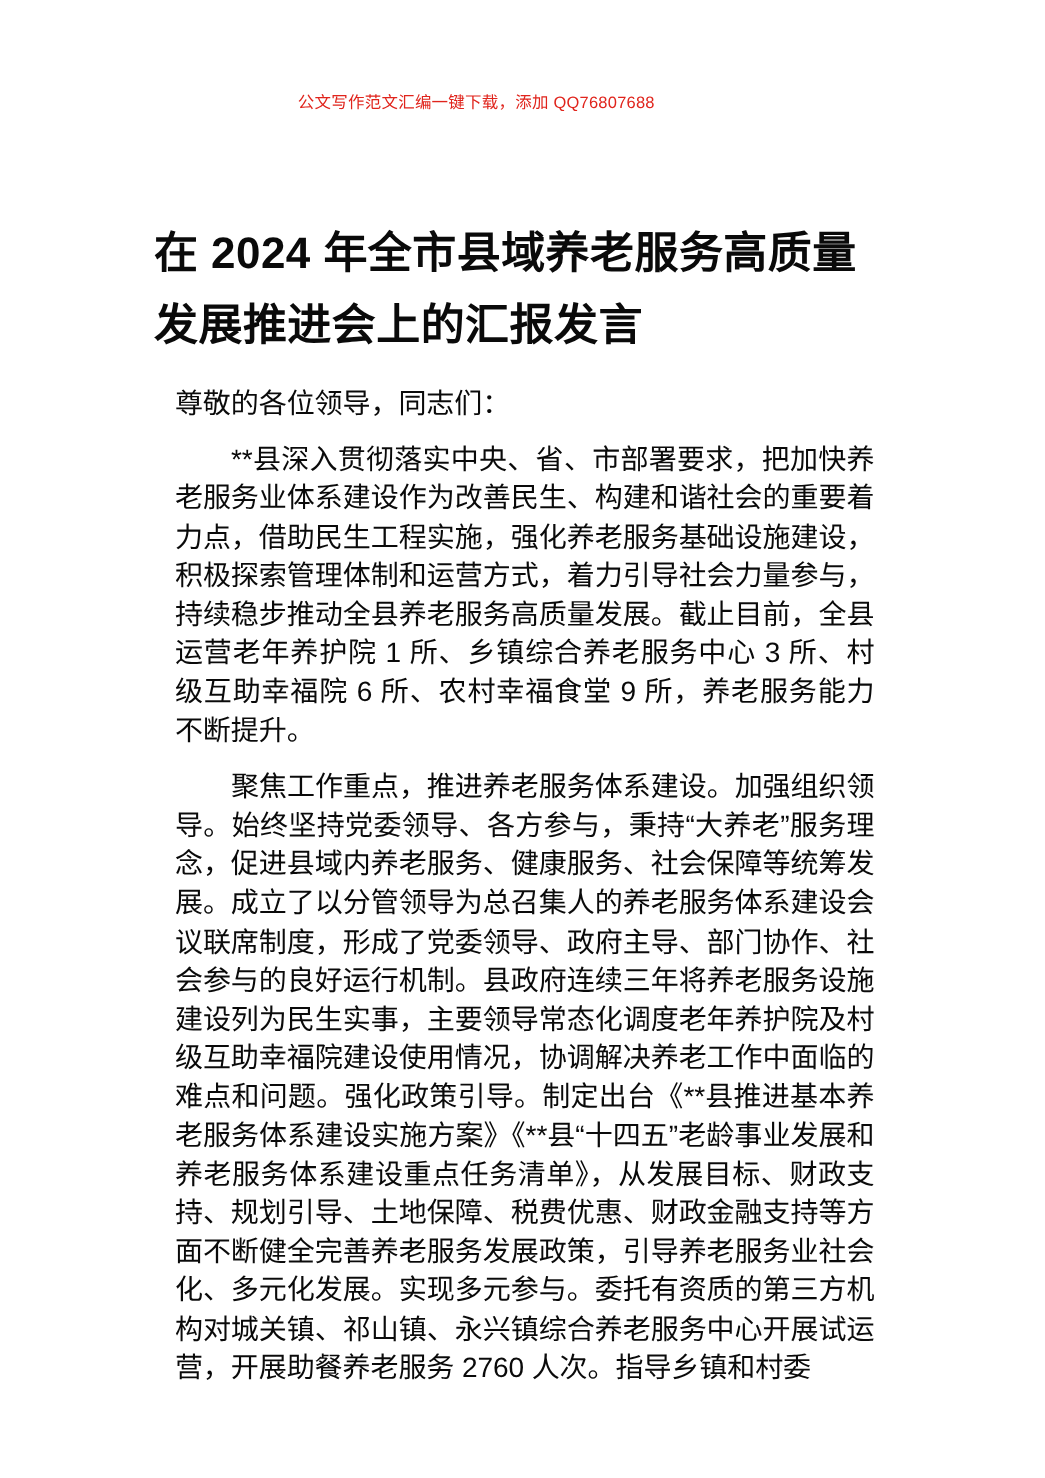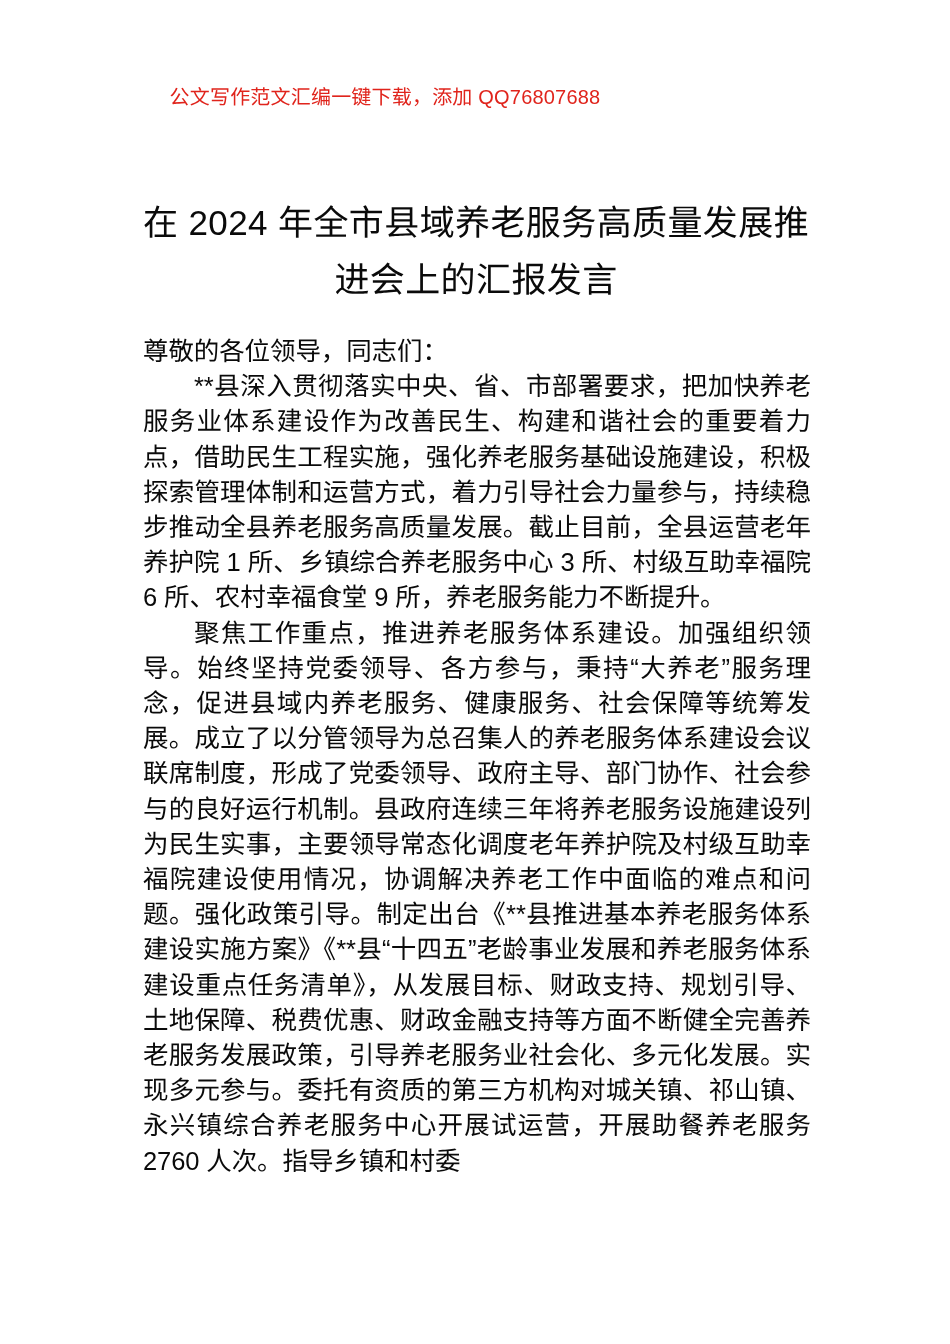--- a/index.html
+++ b/index.html
@@ -20,46 +20,46 @@
     overflow: hidden;
     box-sizing: border-box;
   }
   .watermark-header {
     position: absolute;
     top: 85px;
     left: 0;
     width: 770px;
     text-align: center;
     color: #e0241c;
-    font-size: 20px;
+    font-size: 15px;
     font-weight: 400;
     letter-spacing: 0.2px;
     white-space: nowrap;
     line-height: 1.2;
+    padding-left: 48px;
   }
   .doc-title {
     position: absolute;
     top: 172px;
     left: 140px;
     width: 672px;
-    text-align: center;
-    font-size: 35px;
-    font-weight: 400;
+    font-size: 40px;
+    font-weight: 700;
     line-height: 1.62;
     letter-spacing: 0.4px;
     color: #0a0a0a;
   }
   .body-block {
     position: absolute;
     top: 334px;
     left: 143px;
     width: 668px;
   }
   .para {
-    margin: 0;
+    margin: 16px;
     font-size: 25.5px;
     line-height: 35.2px;
     letter-spacing: -0.1px;
     text-align: justify;
     text-justify: inter-character;
     color: #0a0a0a;
     font-weight: 400;
   }
   .para.salutation {
     text-indent: 0;

